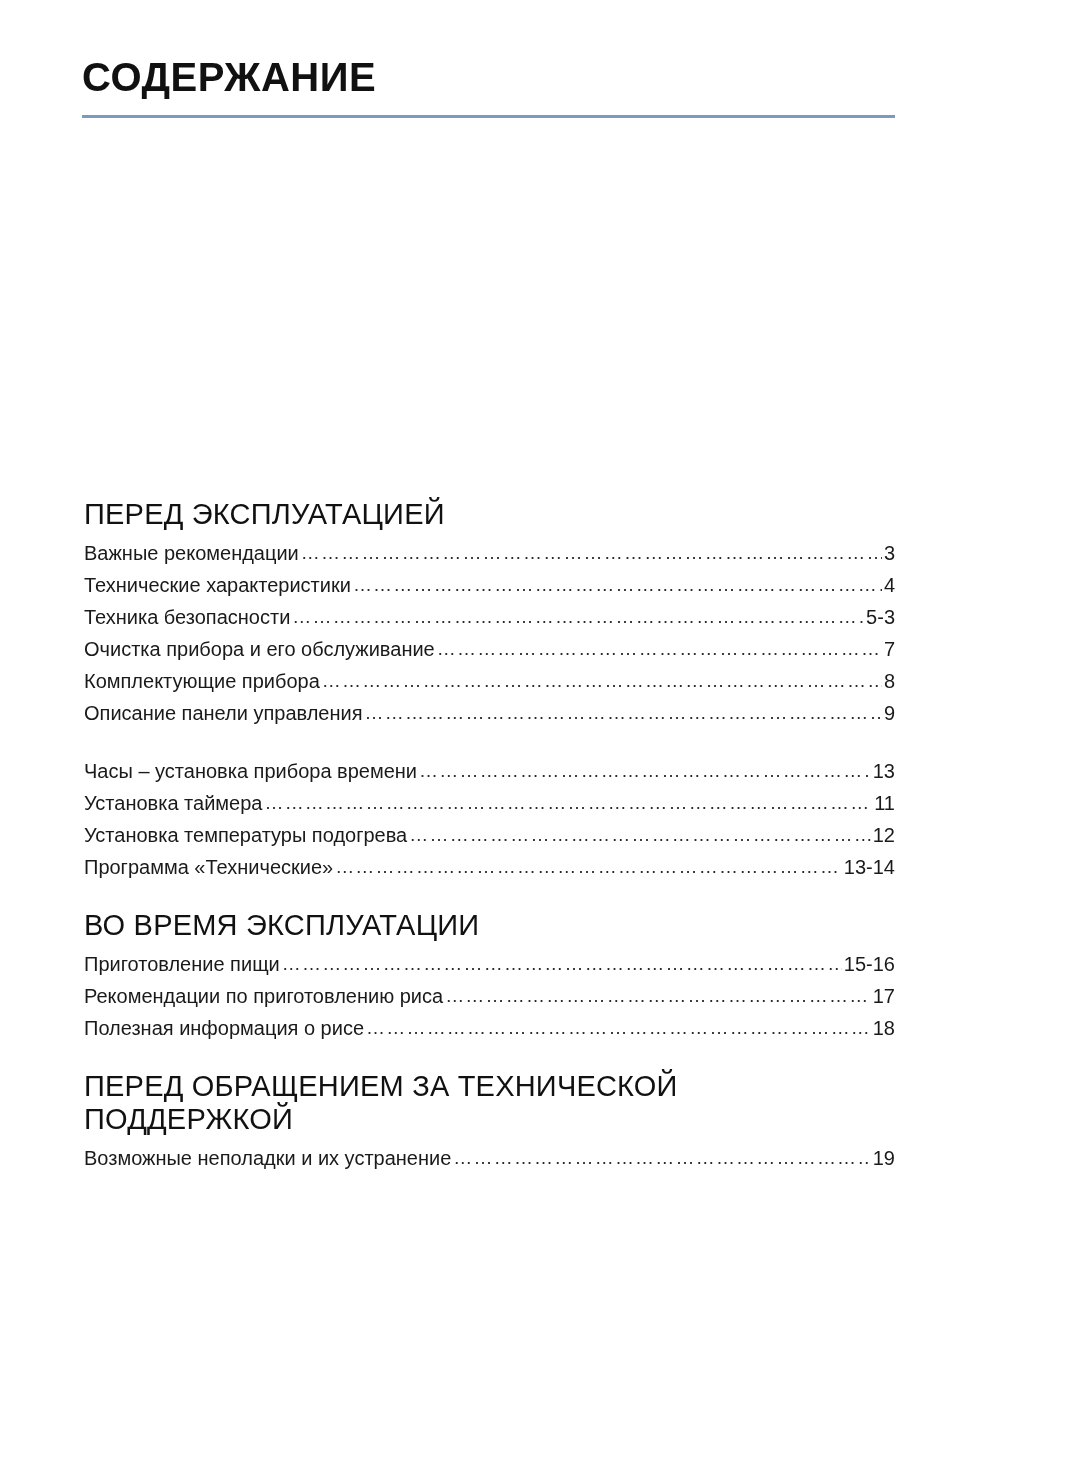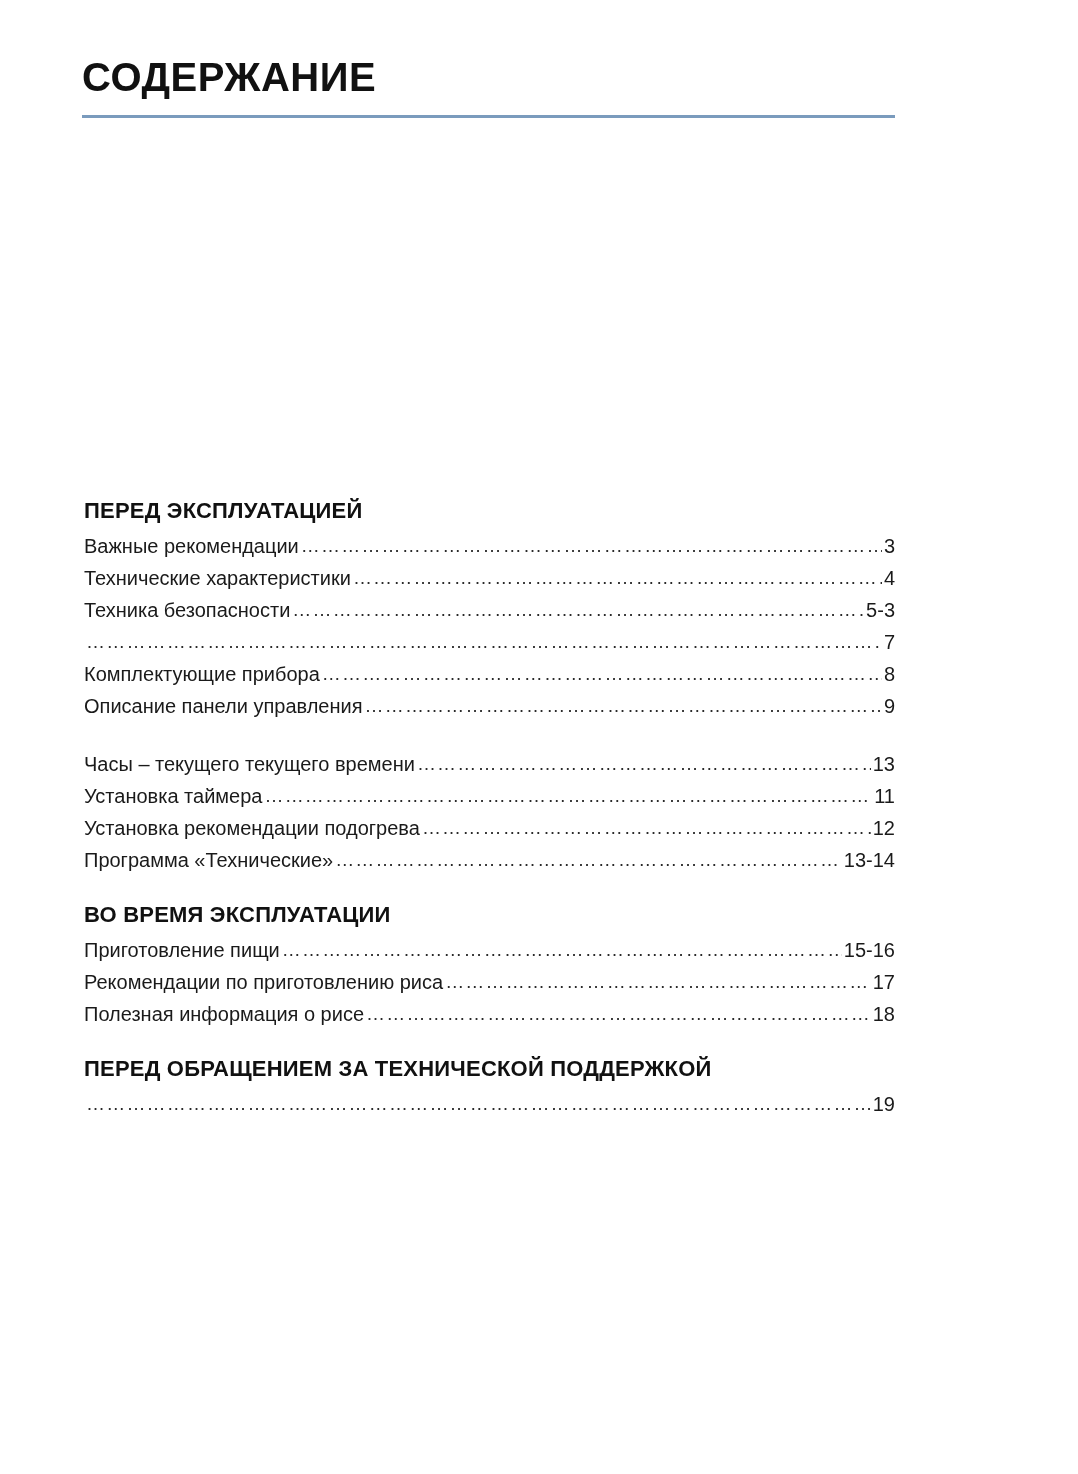--- a/index.html
+++ b/index.html
@@ -39,22 +39,22 @@
     background: #7a9bbd;
     width: 100%;
   }
   .toc {
     margin-top: 380px;
   }
   .toc-section {
     margin-bottom: 26px;
   }
   .section-heading {
-    font-size: 22px;
-    font-weight: bold;
+    font-size: 29px;
+    font-weight: normal;
     color: #111111;
     margin: 0 0 6px 2px;
     letter-spacing: 0.2px;
   }
   .toc-entry {
     display: flex;
     align-items: baseline;
     font-size: 20px;
     color: #1a1a1a;
     line-height: 1.0;
@@ -103,49 +103,50 @@
         <span class="toc-label">Технические характеристики</span>
         <span class="toc-dots">………………………………………………………………………………………………………………………………………………………………………………………………</span>
         <span class="toc-page">4</span>
       </div>
       <div class="toc-entry">
         <span class="toc-label">Техника  безопасности</span>
         <span class="toc-dots">………………………………………………………………………………………………………………………………………………………………………………………………</span>
         <span class="toc-page">5-3</span>
       </div>
       <div class="toc-entry">
+        <span class="toc-label">Очистка прибора и его обслуживание</span>
         <span class="toc-dots">………………………………………………………………………………………………………………………………………………………………………………………………</span>
         <span class="toc-page">7</span>
       </div>
       <div class="toc-entry">
         <span class="toc-label">Комплектующие прибора</span>
         <span class="toc-dots">………………………………………………………………………………………………………………………………………………………………………………………………</span>
         <span class="toc-page">8</span>
       </div>
       <div class="toc-entry">
         <span class="toc-label">Описание панели управления</span>
         <span class="toc-dots">………………………………………………………………………………………………………………………………………………………………………………………………</span>
         <span class="toc-page">9</span>
       </div>
     </div>
 
     <div class="toc-section">
 
       <div class="toc-entry">
-        <span class="toc-label">Часы – текущего текущего времени</span>
+        <span class="toc-label">Часы – установка прибора времени</span>
         <span class="toc-dots">………………………………………………………………………………………………………………………………………………………………………………………………</span>
         <span class="toc-page">13</span>
       </div>
       <div class="toc-entry">
         <span class="toc-label">Установка таймера </span>
         <span class="toc-dots">………………………………………………………………………………………………………………………………………………………………………………………………</span>
         <span class="toc-page">11</span>
       </div>
       <div class="toc-entry">
-        <span class="toc-label">Установка  рекомендации  подогрева</span>
+        <span class="toc-label">Установка  температуры  подогрева</span>
         <span class="toc-dots">………………………………………………………………………………………………………………………………………………………………………………………………</span>
         <span class="toc-page">12</span>
       </div>
       <div class="toc-entry">
         <span class="toc-label">Программа  «Технические»</span>
         <span class="toc-dots">………………………………………………………………………………………………………………………………………………………………………………………………</span>
         <span class="toc-page">13-14</span>
       </div>
     </div>
 
@@ -166,19 +167,20 @@
         <span class="toc-label">Полезная информация о рисе</span>
         <span class="toc-dots">………………………………………………………………………………………………………………………………………………………………………………………………</span>
         <span class="toc-page">18</span>
       </div>
     </div>
 
     <div class="toc-section">
       <div class="section-heading">ПЕРЕД ОБРАЩЕНИЕМ ЗА ТЕХНИЧЕСКОЙ ПОДДЕРЖКОЙ</div>
 
       <div class="toc-entry">
+        <span class="toc-label">Возможные  неполадки  и  их  устранение</span>
         <span class="toc-dots">………………………………………………………………………………………………………………………………………………………………………………………………</span>
         <span class="toc-page">19</span>
       </div>
     </div>
 
   </div>
 </div>
 
 </body></html>

